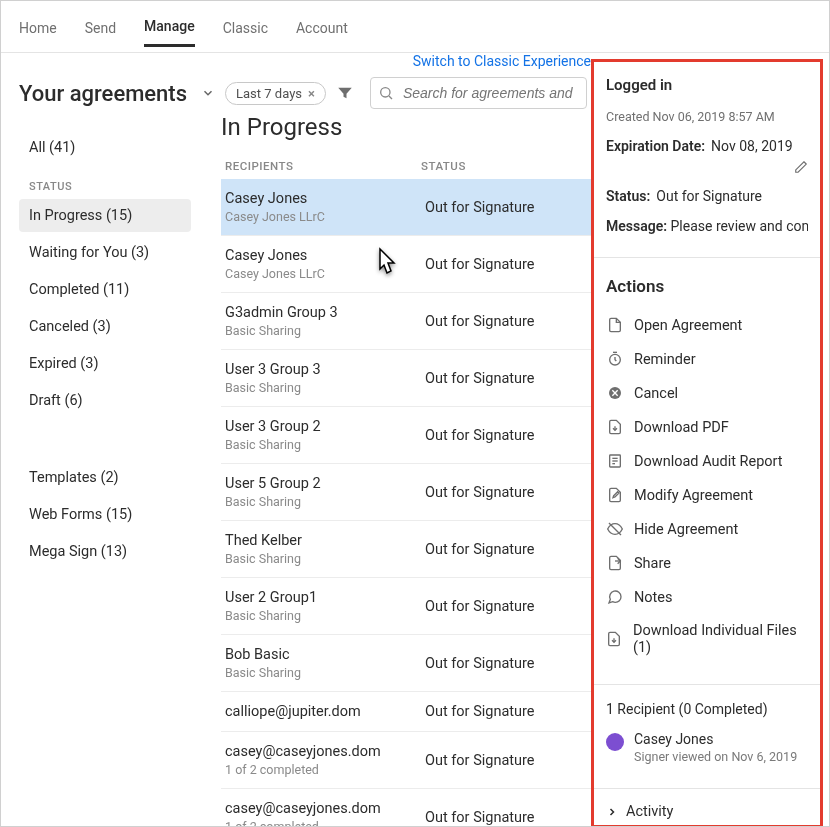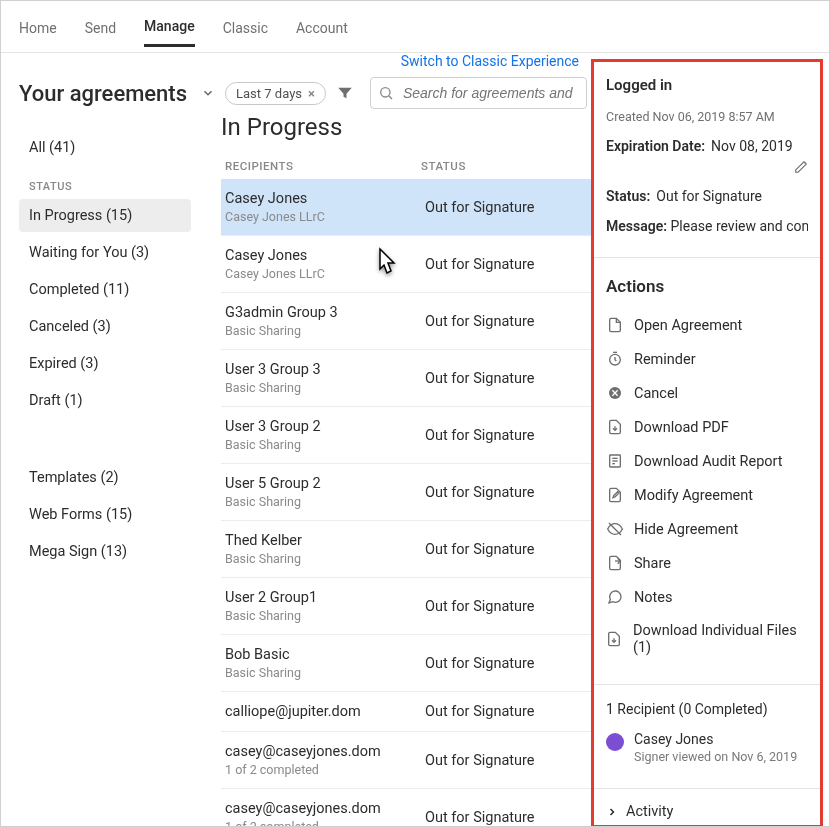--- a/index.html
+++ b/index.html
@@ -5,21 +5,21 @@
   * { box-sizing: border-box; margin: 0; padding: 0; }
   body { font-family: -apple-system, BlinkMacSystemFont, "Segoe UI", Roboto, Helvetica, Arial, sans-serif;
          font-size: 14px; color: #2c2c2c; background: #fff; width: 830px; height: 827px; overflow: hidden;
          border:1px solid #d0d0d0; position:relative; }
 
   
   .topnav { display:flex; align-items:center; padding: 0 18px; height:52px; border-bottom:1px solid #e4e4e4;}
   .topnav-item { margin-right: 28px; color:#707070; cursor:pointer; padding:12px 0 10px; }
   .topnav-item.active { color:#2c2c2c; border-bottom:3px solid #2c2c2c; font-weight:500;}
 
-  .switch-link { position:absolute; top:52px; right:250px; color:#1473e6; font-size:14px; cursor:pointer;}
+  .switch-link { position:absolute; top:52px; right:238px; color:#1473e6; font-size:14px; cursor:pointer;}
 
   
   .header-row { display:flex; align-items:center; padding: 32px 18px 12px 18px; gap:10px;}
   .page-title { font-size:22px; font-weight:500; color:#2c2c2c; margin-right:4px;}
   .chev { color:#666; }
   .chip { border:1px solid #c8c8c8; border-radius:14px; padding:3px 10px; font-size:13px; color:#505050; display:flex; align-items:center; gap:6px; cursor:pointer;}
   .chip .x { color:#888; font-weight:600;}
   .filter-ic { width:18px; height:18px; }
   .search-wrap { flex:1; position:relative; margin-left:6px; max-width:250px;}
   .search-wrap input { width:100%; padding:7px 10px 7px 32px; border:1px solid #d0d0d0; border-radius:4px; font-size:14px; font-style:italic; color:#888; background:#fff;}
@@ -84,21 +84,21 @@
 <div class="layout">
 
   <div class="sidebar">
     <div class="side-link">All (41)</div>
     <div class="side-head">STATUS</div>
     <div class="side-link active">In Progress (15)</div>
     <div class="side-link">Waiting for You (3)</div>
     <div class="side-link">Completed (11)</div>
     <div class="side-link">Canceled (3)</div>
     <div class="side-link">Expired (3)</div>
-    <div class="side-link">Draft (1)</div>
+    <div class="side-link">Draft (6)</div>
     <div class="side-group">
       <div class="side-link">Templates (2)</div>
       <div class="side-link">Web Forms (15)</div>
       <div class="side-link">Mega Sign (13)</div>
     </div>
   </div>
 
   <div class="main">
     <h2>In Progress</h2>
     <div class="tbl-head">

